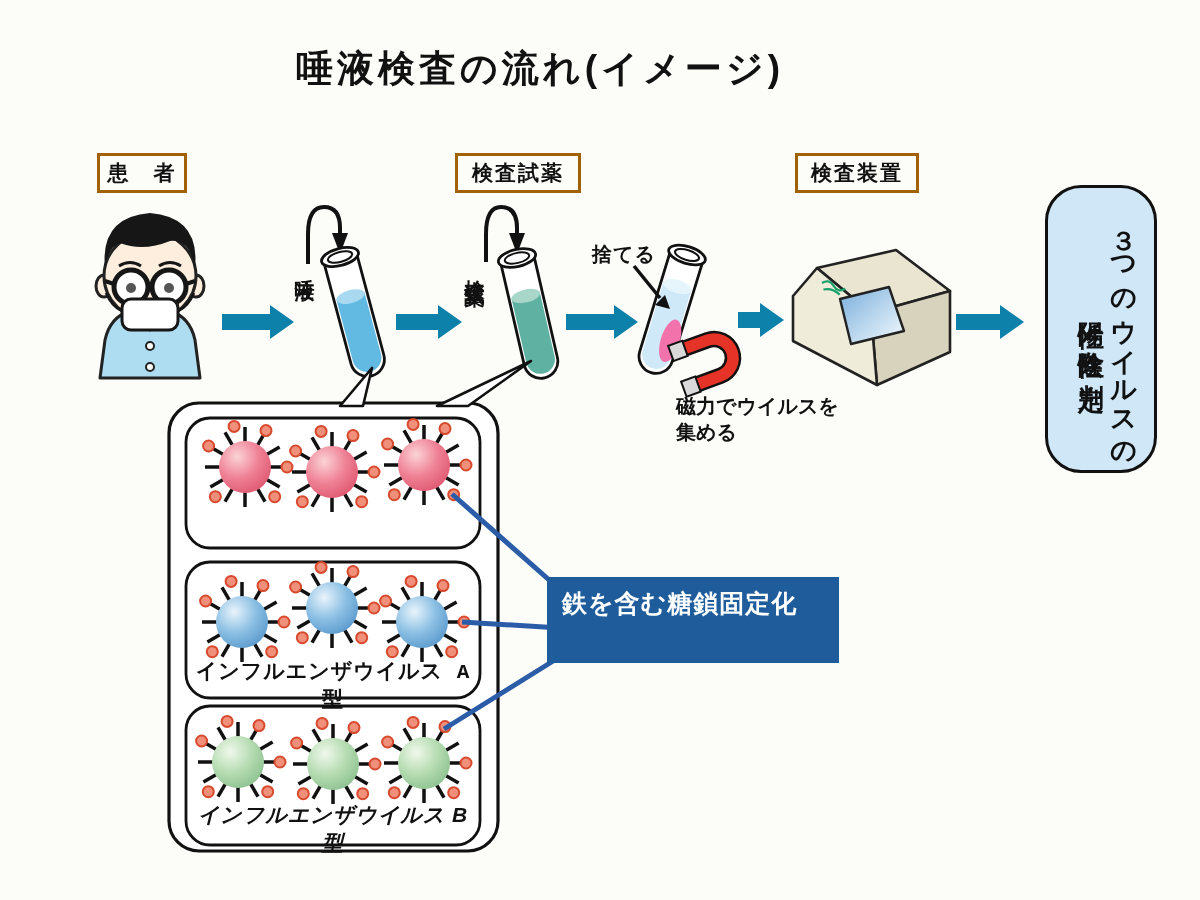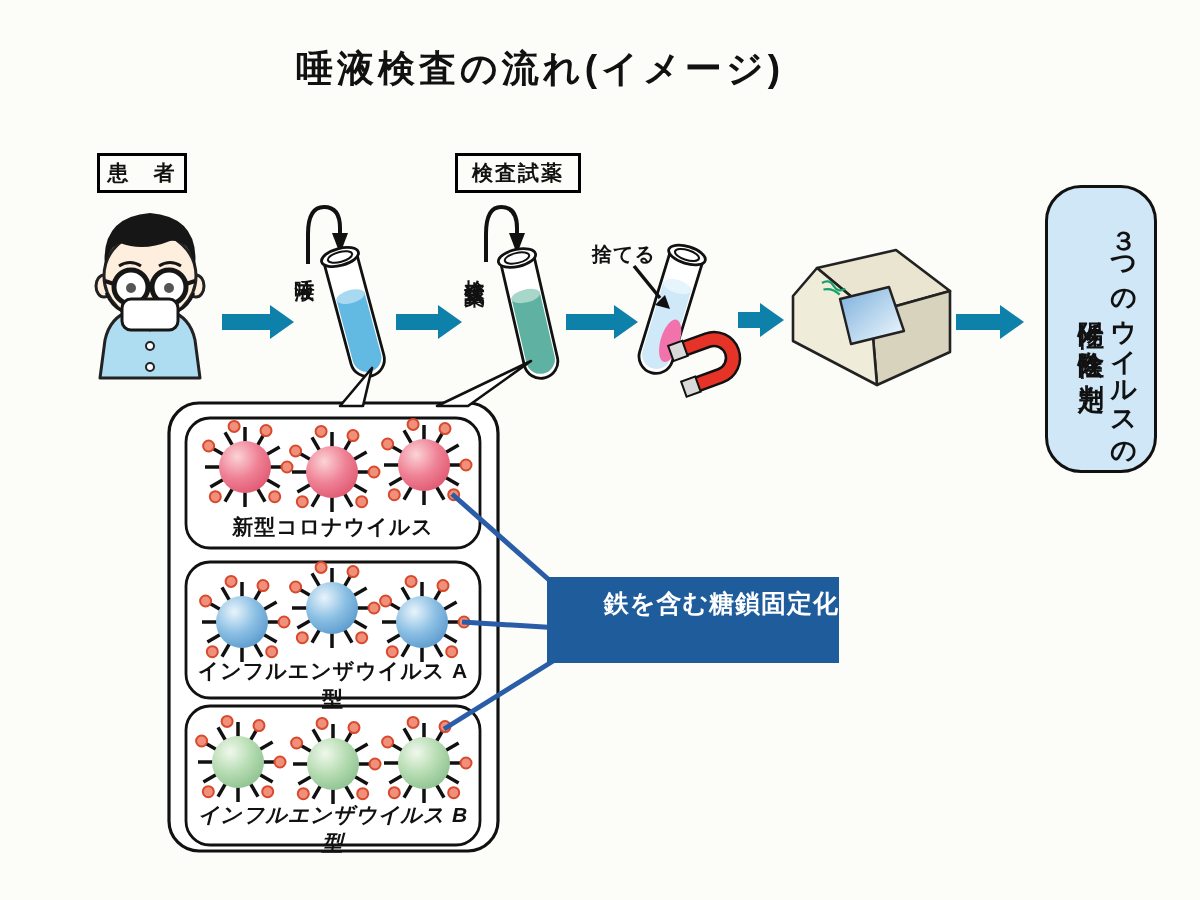--- a/index.html
+++ b/index.html
@@ -1,34 +1,34 @@
 <!DOCTYPE html>
 <html><head>
 <meta charset="utf-8">
 <style>
   html,body{margin:0;padding:0;background:#ffffff;}
   #stage{position:relative;width:1200px;height:900px;background:#fcfcf8;overflow:hidden;
          font-family:"Liberation Sans","DejaVu Sans",sans-serif;color:#111;}
   #gfx{position:absolute;left:0;top:0;}
   .abs{position:absolute;}
   .title{left:0;top:44px;width:1080px;text-align:center;font-size:37px;font-weight:bold;letter-spacing:4px;}
-  .stagelabel{height:34px;border:3px solid #000000;background:#fcfcf8;display:flex;align-items:center;justify-content:center;
+  .stagelabel{height:34px;border:3px solid #a16207;background:#fcfcf8;display:flex;align-items:center;justify-content:center;
               font-size:21px;font-weight:600;letter-spacing:2px;}
   .lab-patient{left:97px;top:153px;width:84px;}
   .lab-reagent{left:455px;top:153px;width:120px;}
   .lab-device{left:795px;top:153px;width:118px;}
   .vtext{writing-mode:vertical-rl;text-orientation:upright;font-size:20px;font-weight:600;letter-spacing:2px;}
   .saliva{left:292px;top:262px;height:80px;}
   .reagentv{left:462px;top:264px;height:160px;}
   .discard{left:592px;top:241px;font-size:20px;font-weight:700;letter-spacing:1px;}
   .magnote{left:676px;top:393px;width:200px;font-size:20px;font-weight:600;line-height:1.3;}
   .grouplabel{left:186px;width:294px;text-align:center;font-size:21px;font-weight:600;letter-spacing:1px;}
-  .gl1{top:513px;} .gl2{top:657px;} .gl3{top:801px;font-style:italic;}
+  .gl1{top:513px;} .gl2{top:657px;font-family:Liberation Mono, monospace;} .gl3{top:801px;font-style:italic;}
   .nanobox{left:547px;top:577px;width:292px;height:86px;background:#1f5c9c;color:#fff;
-           font-size:25px;font-weight:bold;line-height:1.48;padding:8px 0 0 15px;box-sizing:border-box;letter-spacing:1px;text-align:right;}
+           font-size:25px;font-weight:bold;line-height:1.48;padding:8px 0 0 15px;box-sizing:border-box;letter-spacing:1px;}
   .resultbox{left:1045px;top:185px;width:112px;height:288px;background:#cfe7f7;border:3px solid #111;border-radius:36px;
              box-sizing:border-box;writing-mode:vertical-rl;text-orientation:upright;text-align:center;
              font-size:26px;font-weight:bold;padding:10px 14px 0 0;letter-spacing:1px;line-height:1.25;}
 </style>
 </head>
 <body>
 
 <div id="stage">
 
   <svg id="gfx" width="1200" height="900" viewBox="0 0 1200 900">
@@ -234,27 +234,31 @@
         <path d="M0,0 q6,-6 12,0 q6,6 12,0"></path>
         <path d="M3,6 q8,-4 17,1"></path>
       </g>
     </g>
   </svg>
 
   <div class="abs title">唾液検査の流れ(イメージ)</div>
 
   <div class="abs stagelabel lab-patient">患　者</div>
   <div class="abs stagelabel lab-reagent">検査試薬</div>
+  <div class="abs stagelabel lab-device">検査装置</div>
 
   <div class="abs vtext saliva">唾液</div>
   <div class="abs vtext reagentv">検査試薬</div>
   <div class="abs discard">捨てる</div>
 
-
-  <div class="abs grouplabel gl1">新型コロナウイルス</div>
+  <div class="abs magnote">
+    <div>磁力でウイルスを</div>
+    <div>集める</div>
+  </div>
+
   <div class="abs grouplabel gl2">インフルエンザウイルス A 型</div>
   <div class="abs grouplabel gl3">インフルエンザウイルス B 型</div>
 
   <div class="abs nanobox">
     <div>鉄を含む糖鎖固定化</div>
   </div>
 
   <div class="abs resultbox">
     <div>３つのウイルスの</div>
     <div>陽性／陰性を判定</div>

